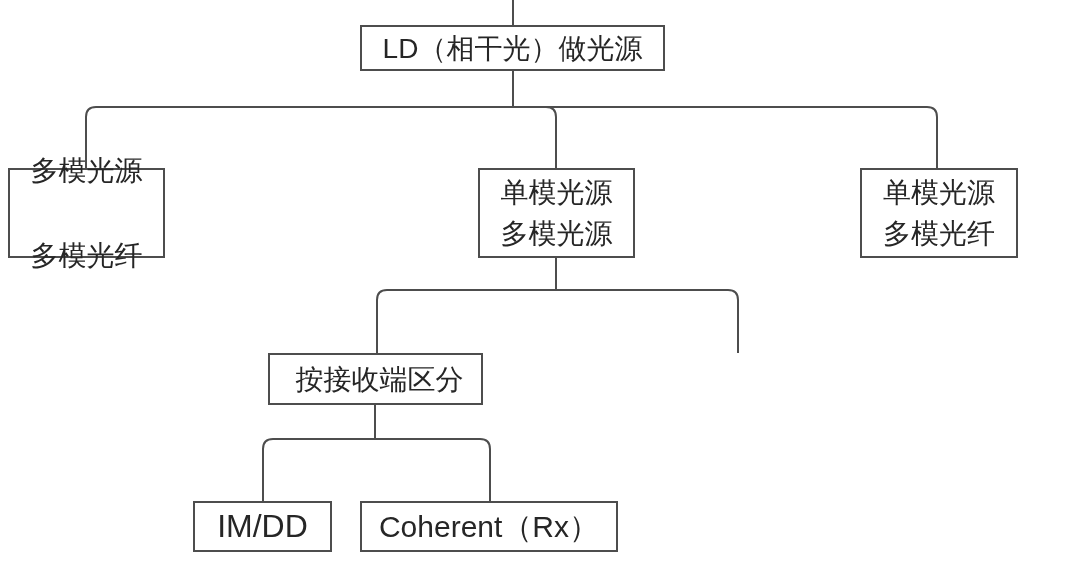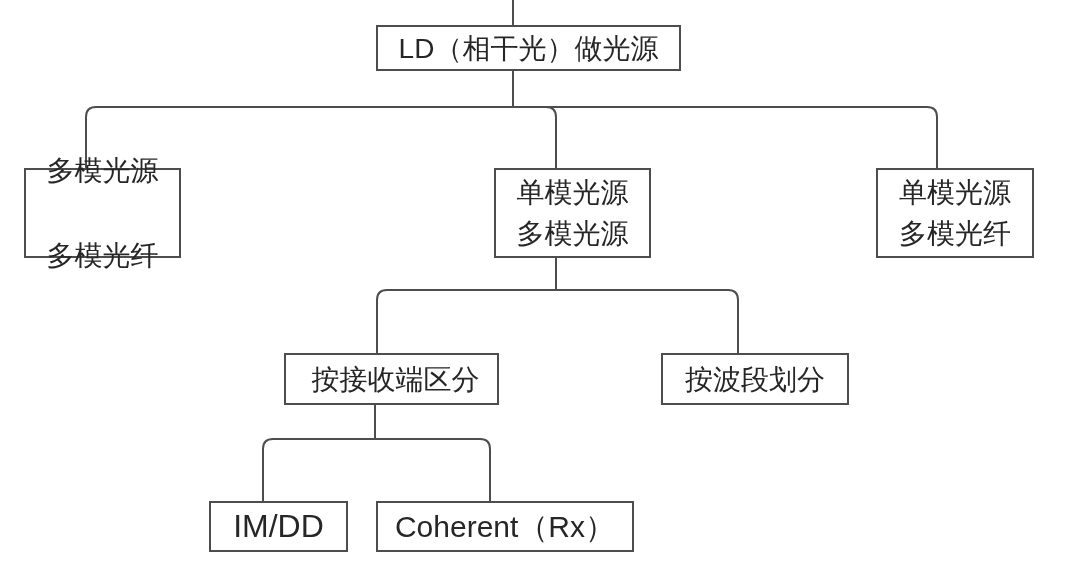--- a/index.html
+++ b/index.html
@@ -30,21 +30,20 @@
     border:2px solid var(--line-color);
     background:var(--bg-color);
     display:flex;
     flex-direction:column;
     align-items:center;
     justify-content:center;
     text-align:center;
     font-size:28px;
     line-height:41px;
     white-space:nowrap;
-    margin-left:16px;
   }
   .node .line{display:block;}
   #node-root        {left:360px; top:25px;  width:305px; height:46px;}
   #node-mm-mm       {left:8px;   top:168px; width:157px; height:90px;gap:44px;}
   #node-sm-sm       {left:478px; top:168px; width:157px; height:90px;}
   #node-sm-mm       {left:860px; top:168px; width:158px; height:90px;}
   #node-by-receiver {left:268px; top:353px; width:215px; height:52px;padding-left:8px;}
   #node-by-band     {left:645px; top:353px; width:188px; height:52px;}
   #node-imdd        {left:193px; top:501px; width:139px; height:51px; font-size:32px;}
   #node-coherent    {left:360px; top:501px; width:258px; height:51px; font-size:30px;}
@@ -88,23 +87,20 @@
 
   <div class="node" id="node-sm-mm">
     <span class="line">单模光源</span>
     <span class="line">多模光纤</span>
   </div>
 
   <div class="node" id="node-by-receiver">
     <span class="line">按接收端区分</span>
   </div>
 
-  <div class="node" id="node-by-band">
-    <span class="line">按波段划分</span>
-  </div>
 
   <div class="node" id="node-imdd">
     <span class="line">IM/DD</span>
   </div>
 
   <div class="node" id="node-coherent">
     <span class="line">Coherent（Rx）</span>
   </div>
 
 </div>

